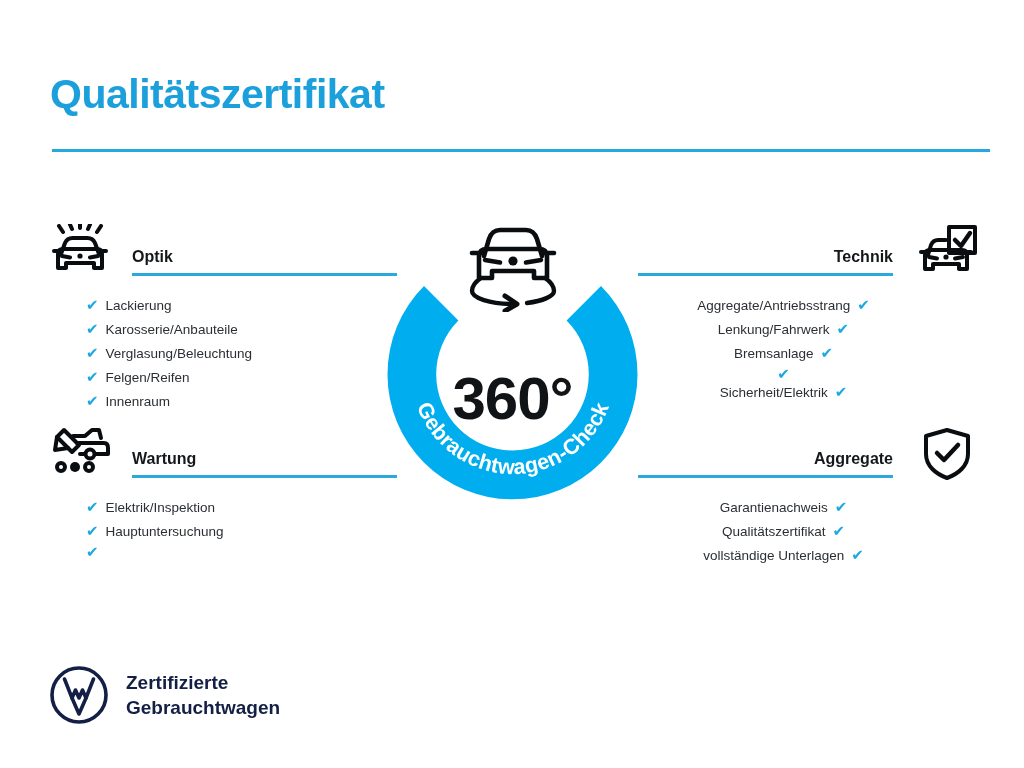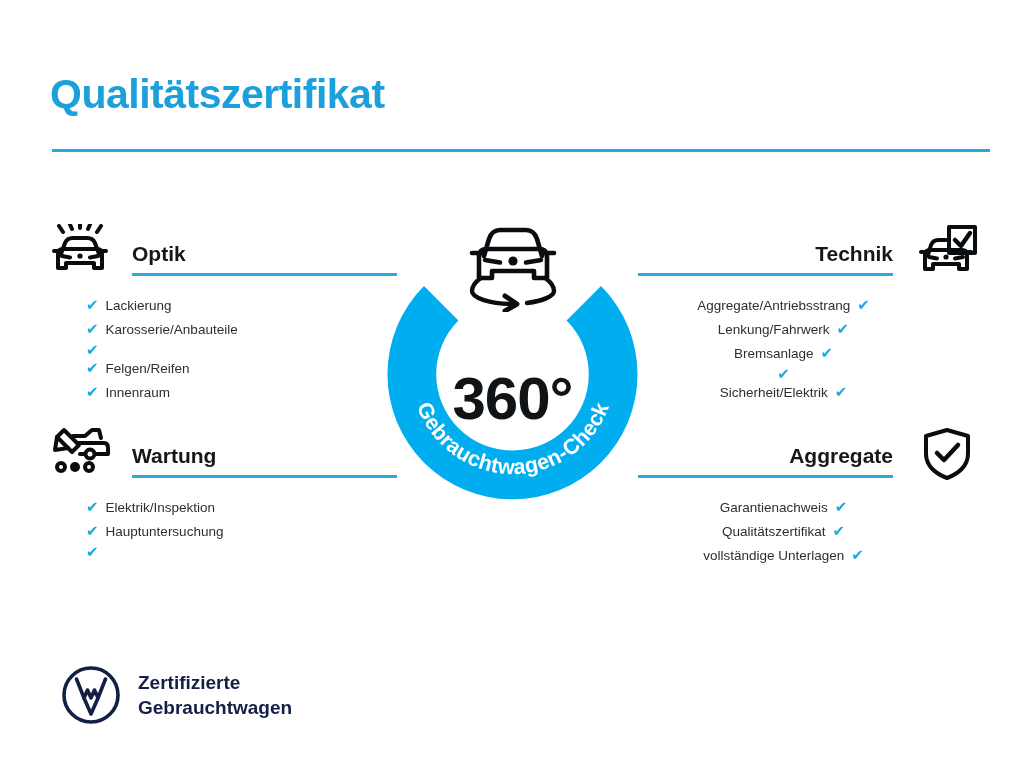--- a/index.html
+++ b/index.html
@@ -35,21 +35,21 @@
   .sec-head { position: relative; height: 62px; }
   .sec-icon {
     position: absolute; top: 0; width: 68px; height: 60px;
     display: flex; align-items: center; justify-content: center;
   }
   .col-left  .sec-icon { left: 4px; }
   .col-right .sec-icon { right: 2px; }
 
   .sec-title {
     position: absolute; bottom: 18px;
-    font-size: 21px; font-weight: bold; color: #15181B;
+    font-size: 16px; font-weight: bold; color: #15181B;
     white-space: nowrap;
   }
   .col-left  .sec-title { left: 90px; }
   .col-right .sec-title { right: 90px; }
 
   .sec-bar { position: absolute; bottom: 8px; height: 3px; background: #2BA9DD; }
   .col-left  .sec-bar { left: 90px; right: 0; }
   .col-right .sec-bar { left: 10px; right: 90px; }
 
   .sec-list { list-style: none; margin-top: 10px; }
@@ -72,21 +72,21 @@
     position: absolute; left: 50%; top: 0px; transform: translateX(-50%);
     width: 120px; height: 100px;
   }
   .badge-num {
     position: absolute; left: 0; right: 0; top: 152px;
     text-align: center; font-size: 60px; font-weight: bold;
     color: #111417; letter-spacing: -1px;
   }
 
   
-  .footer { position: absolute; left: 60px; top: 648px; display: flex; align-items: center; gap: 16px; }
+  .footer { position: absolute; left: 48px; top: 648px; display: flex; align-items: center; gap: 16px; }
   .vw-mark { width: 62px; height: 62px; }
   .footer-text {
     font-size: 19px; font-weight: bold; color: #131F44; line-height: 1.32;
     white-space: nowrap;
   }
 </style>
 </head>
 <body>
 
 <div class="page">
@@ -119,20 +119,21 @@
       <li>
           <span class="chk">✔</span>
           <span class="itm">Lackierung</span>
         </li>
       <li>
           <span class="chk">✔</span>
           <span class="itm">Karosserie/Anbauteile</span>
         </li>
       <li>
           <span class="chk">✔</span>
+          <span class="itm">Verglasung/Beleuchtung</span>
         </li>
       <li>
           <span class="chk">✔</span>
           <span class="itm">Felgen/Reifen</span>
         </li>
       <li>
           <span class="chk">✔</span>
           <span class="itm">Innenraum</span>
         </li>
     </ul>

